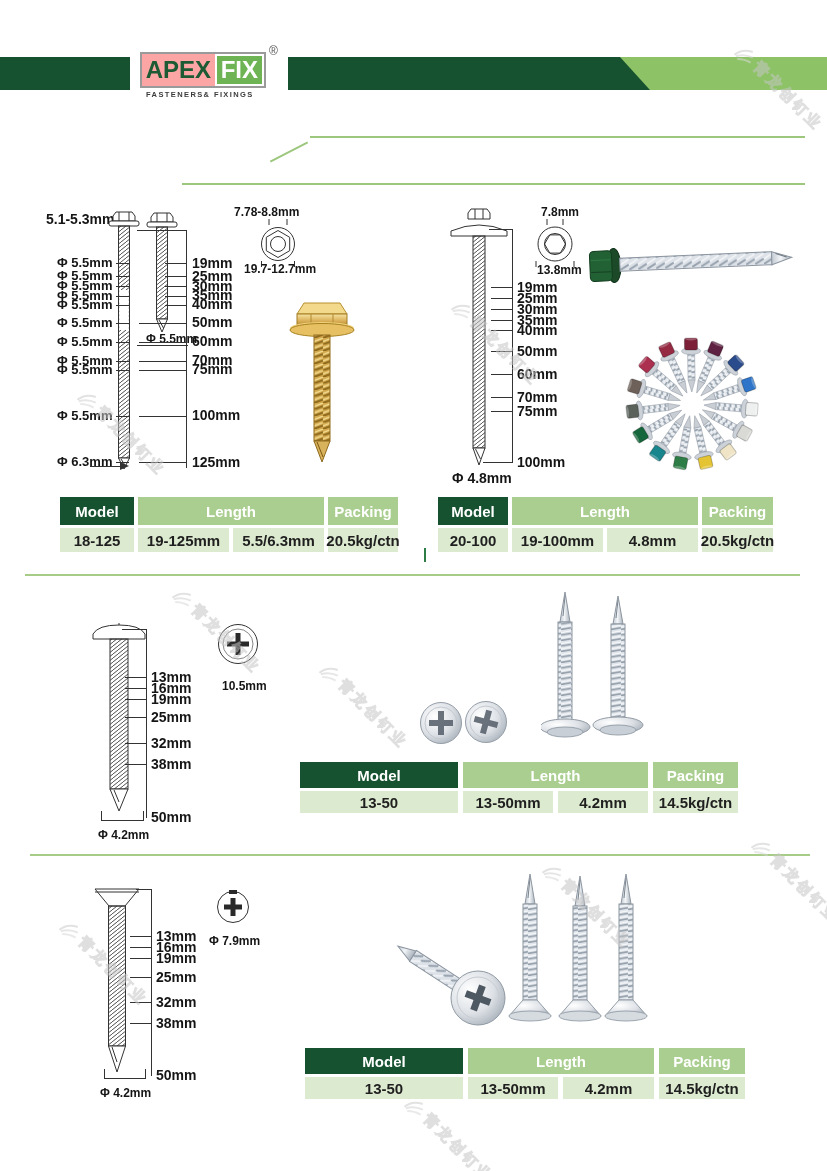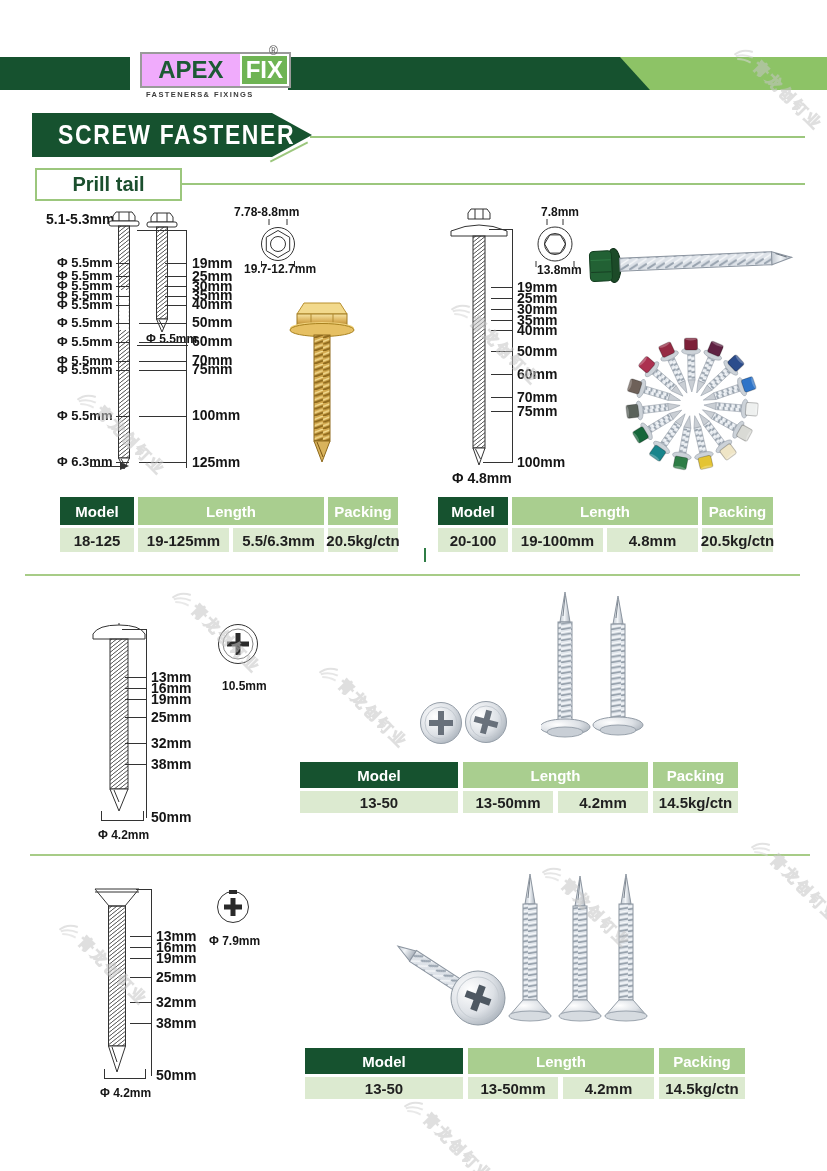--- a/index.html
+++ b/index.html
@@ -4,21 +4,21 @@
 <style>
   *{margin:0;padding:0;box-sizing:border-box}
   html,body{background:#ffffff}
   body{font-family:"Liberation Sans",sans-serif}
   .page{position:relative;width:827px;height:1171px;background:#fff;overflow:hidden}
   .abs{position:absolute}
   
   .band{position:absolute;top:57px;height:33px}
   .band-dark{background:#16522f}
   .band-light{background:#8dc366}
-  .logo-box{position:absolute;left:140px;top:52px;width:151px;height:36px;border:2px solid #9a9a9a;background:#f0abfc;display:flex;align-items:stretch}
+  .logo-box{position:absolute;left:140px;top:52px;width:126px;height:36px;border:2px solid #9a9a9a;background:#fca5a5;display:flex;align-items:stretch}
   .logo-apex{flex:1;display:flex;align-items:center;justify-content:center;font-size:24px;font-weight:700;color:#1c5a34}
   .logo-fix{display:flex;align-items:center;justify-content:center;background:#6fb454;color:#fff;font-size:24px;font-weight:700;padding:0 6px;box-shadow:inset 0 0 0 2px #fff}
   .logo-reg{position:absolute;left:269px;top:44px;font-size:12px;color:#555}
   .logo-tagline{position:absolute;left:146px;top:90px;font-size:7.5px;font-weight:700;letter-spacing:1.4px;color:#3c3c3c;white-space:nowrap}
   
   .banner{position:absolute;left:32px;top:113px;width:280px;height:44px;background:#16522f;
     clip-path:polygon(0 0,calc(100% - 40px) 0,100% 50%,calc(100% - 40px) 100%,0 100%);
     display:flex;align-items:center;padding-left:26px}
   .banner span{color:#fff;font-size:28px;font-weight:700;letter-spacing:2px;transform:scaleX(.82);transform-origin:left center;white-space:nowrap}
   .gline{position:absolute;height:0;border-top:2px solid #9cc77d}
@@ -92,29 +92,23 @@
   <div class="band band-light" style="left:616px;width:211px"></div>
   <div class="band band-dark" style="left:288px;width:362px;clip-path:polygon(0 0,332px 0,100% 100%,0 100%)"></div>
 
   <div class="logo-box">
     <span class="logo-apex">APEX</span>
     <span class="logo-fix">FIX</span>
   </div>
   <span class="logo-reg">®</span>
   <span class="logo-tagline">FASTENERS&amp; FIXINGS</span>
 
-  <div class="banner">
-    <span>SCREW FASTENER</span>
-  </div>
   <div class="gline" style="left:310px;top:136px;width:495px"></div>
   <div class="gline-diag" style="left:268px;top:151px"></div>
 
-  <div class="cat-box">
-    <span>Prill tail</span>
-  </div>
   <div class="gline" style="left:182px;top:183px;width:623px"></div>
 
   <span class="lbl" style="left:46px;top:212px">5.1-5.3mm</span>
 
   <svg class="abs" style="left:106px;top:210px" width="36" height="260" viewBox="0 0 36 260">
     <g stroke="#333" stroke-width="1">
       <polygon points="10,2 26,2 29,6 29,11 7,11 7,6" fill="#fff"></polygon>
       <line x1="13" y1="2" x2="13" y2="11"></line>
         <line x1="23" y1="2" x2="23" y2="11"></line>
       <rect x="3" y="11" width="30" height="5" rx="2" fill="#fff"></rect>

